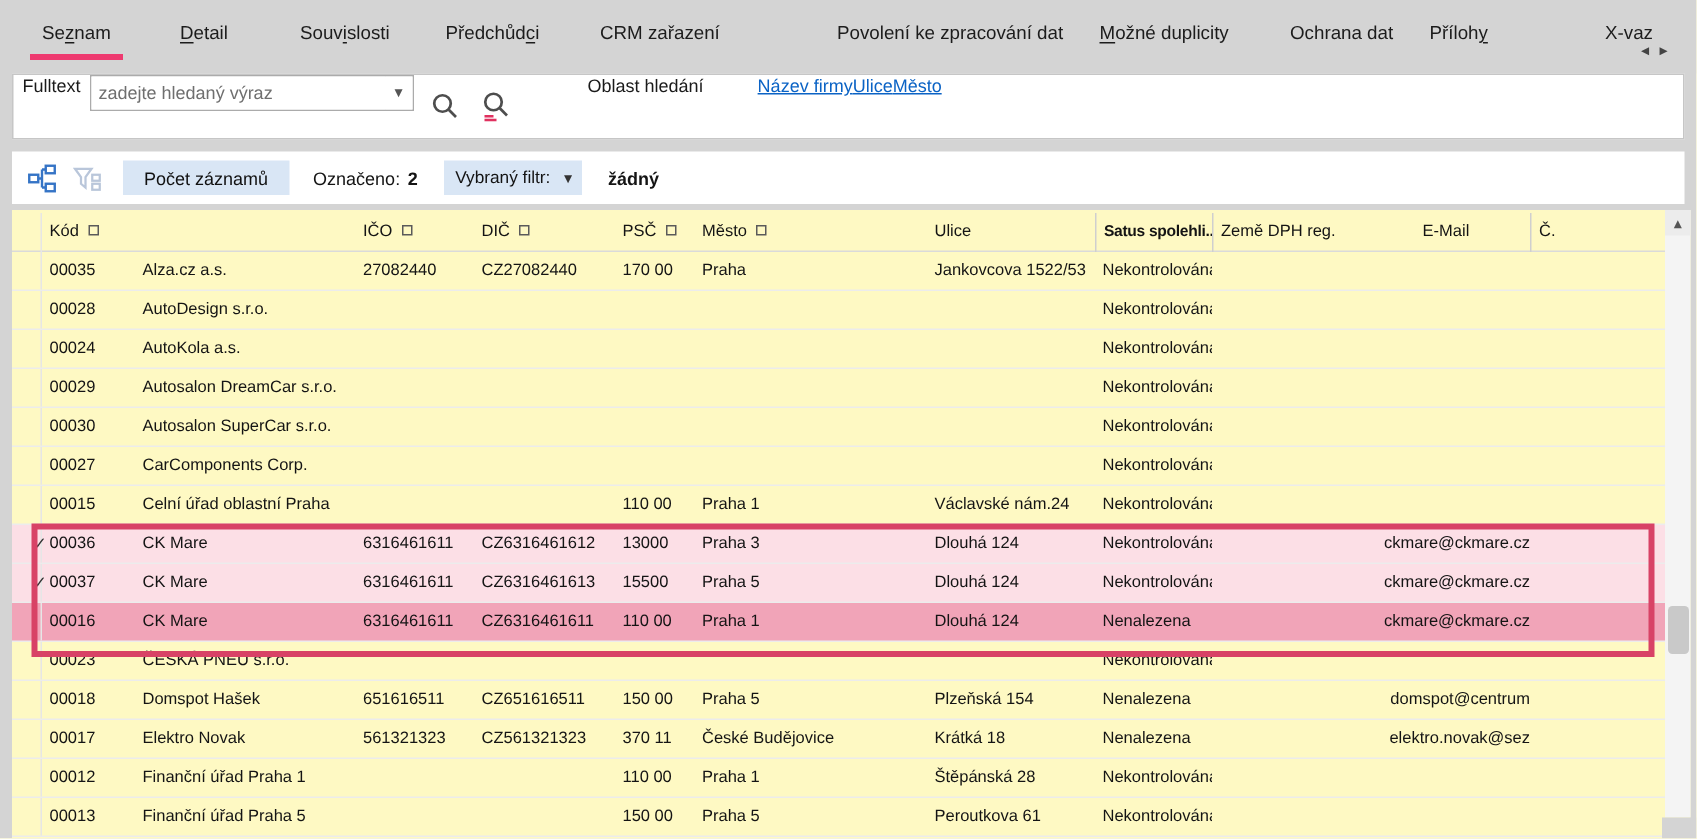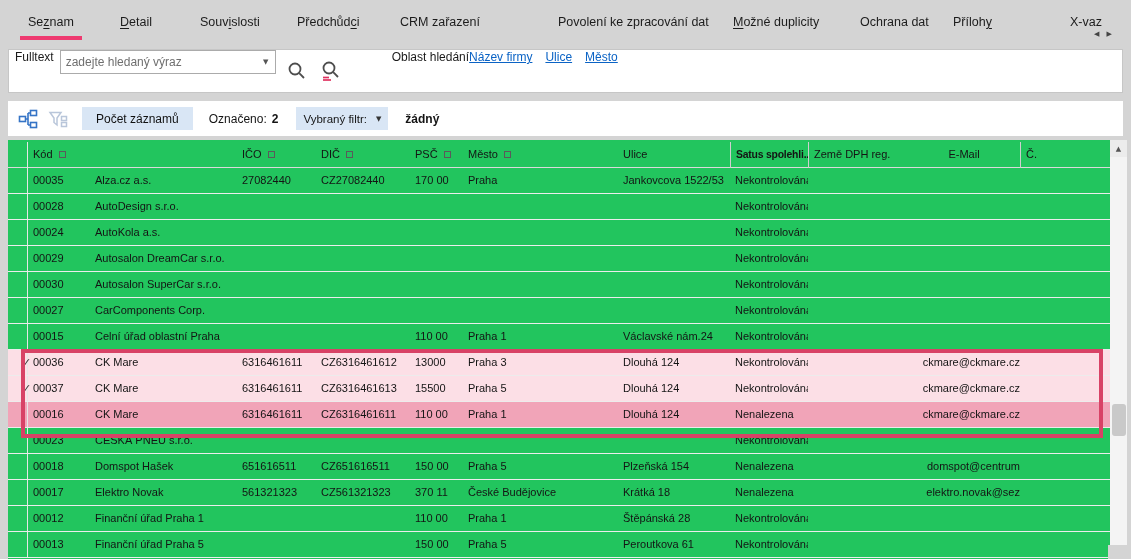--- a/index.html
+++ b/index.html
@@ -25,38 +25,38 @@
                   border:1px solid #c6c6c6; display:flex; padding-left:6px; font-size:12px; }
   .lbl { color:#1a1a1a; white-space:nowrap; }
   .combo { position:relative; margin-left:6px; width:216px; height:24px; border:1px solid #ababab; background:#fff; display:flex; }
   .combo-input { flex:1; border:none; outline:none; padding:0 4px 0 5px; font:12px "Liberation Sans","DejaVu Sans",sans-serif; color:#c2410c; min-width:0; }
   .combo-input::placeholder { color:#6f6f6f; opacity:1; }
   .combo-btn { width:18px; height:100%; display:flex; align-items:center; justify-content:center; background:#fff; }
   .combo-btn span { font-size:7px; color:#555; }
   .icon-btn { margin-left:10px; display:flex; align-items:center; }
   .icon-btn.second { margin-left:12px; }
   .area-label { margin-left:50px; }
-  .links { display:flex; gap:13px; }
+  .links { display:flex; margin-left:36px; }
   .links a { color:#0b63c5; text-decoration:underline; font-size:12px; cursor:pointer; white-space:nowrap; }
 
   
   .toolbar { position:absolute; left:8px; top:101px; width:1115px; height:35px; background:#fff;
              display:flex; align-items:center; padding-left:10px; font-size:12px; }
   .tb-icon { display:flex; align-items:center; }
   .tb-icon + .tb-icon { margin-left:10px; }
   .btn-blue { margin-left:14px; height:23px; padding:0 14px; background:#d9e6f5; border:none;
               font:12px "Liberation Sans","DejaVu Sans",sans-serif; color:#111; display:flex; align-items:center; }
   .sel-label { margin-left:16px; }
   .sel-count { margin-left:5px; font-weight:bold; }
   .filter-box { margin-left:18px; height:23px; background:#d9e6f5; display:flex; align-items:center; padding:0 7px; gap:9px; font-size:11.5px; }
   .filter-box .tri { font-size:7px; color:#333; }
   .filter-value { margin-left:17px; font-weight:bold; }
 
   
-  .table-panel { position:absolute; left:8px; top:140px; width:1119px; height:419px; background:#22c55e; }
+  .table-panel { position:absolute; left:8px; top:140px; width:1119px; height:419px; background:#fef9c3; }
   .thead { position:absolute; left:0; top:2px; width:1102px; height:26px; border-bottom:1px solid #dadada; font-size:11px; }
   .hcell { position:absolute; top:0; height:26px; line-height:25px; padding-left:5px; white-space:nowrap; overflow:hidden; }
   .thead .col-nazev { background:#f4a9bc; padding-left:13px; }
   .thead .sep { border-left:1px solid #cfcfcf; }
   .thead .center { text-align:center; padding-left:0; }
   .thead .col-status { font-size:10.4px; letter-spacing:-0.2px;font-weight:bold; }
   .fbox { display:inline-block; width:7px; height:7px; border:1px solid #5a5a5a; margin-left:6px; vertical-align:0; }
   .sort { font-size:7px; color:#3d3d3d; margin-left:6px; vertical-align:1px; }
 
   .tbody { position:absolute; left:0; top:28px; width:1102px; }

